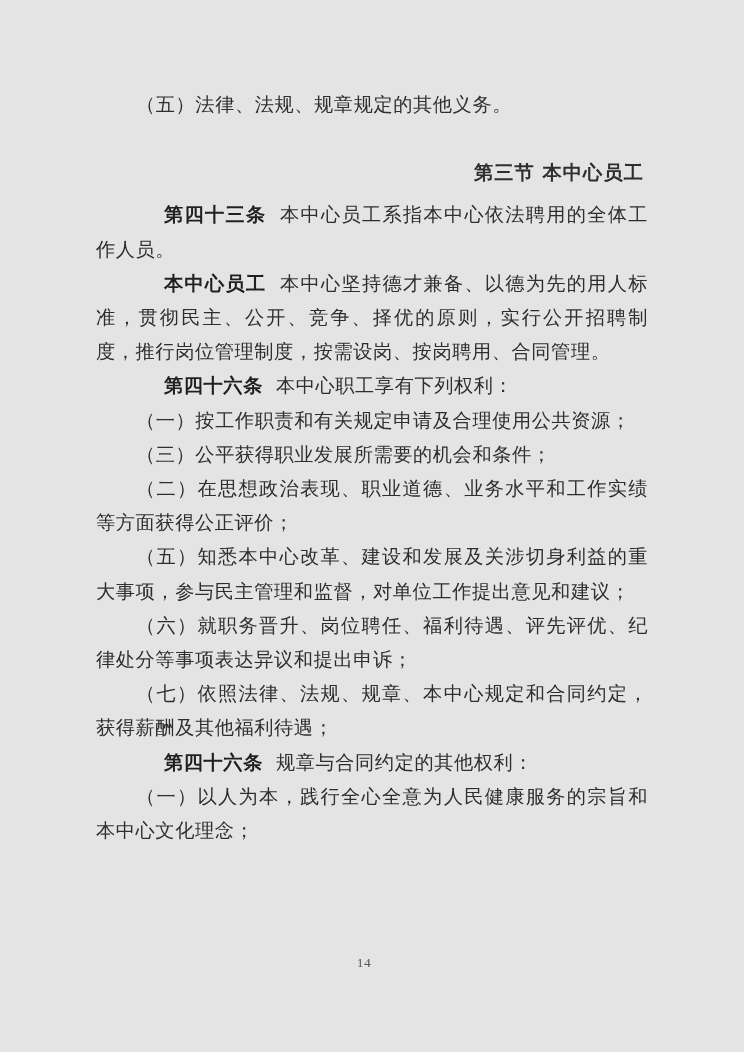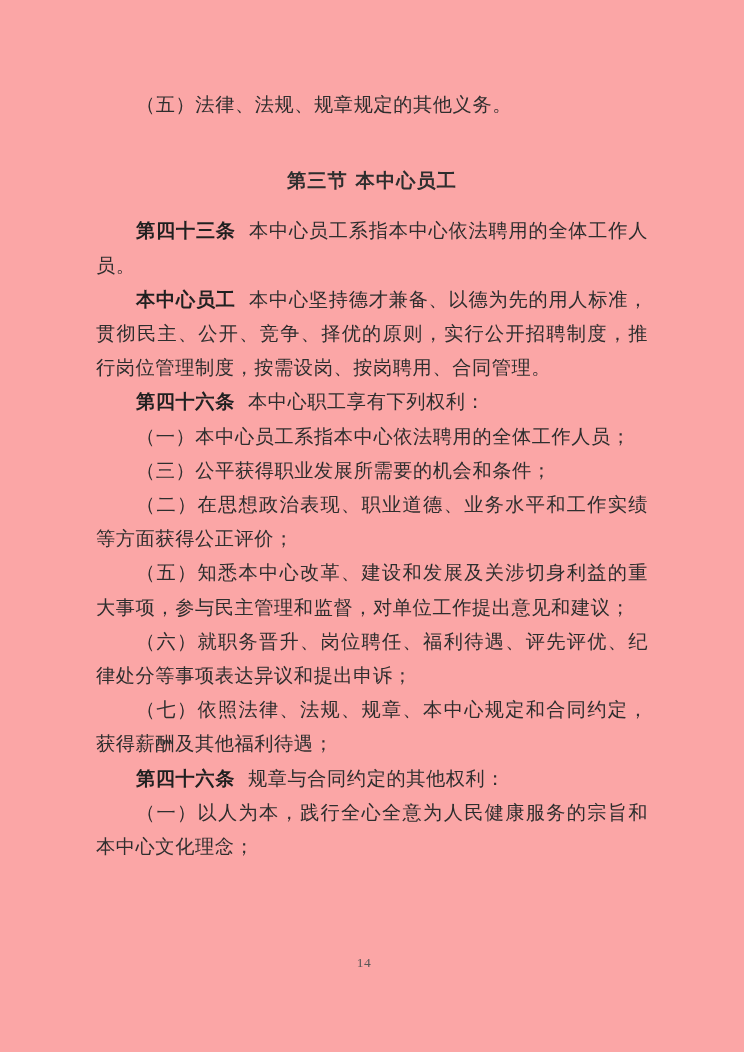--- a/index.html
+++ b/index.html
@@ -4,21 +4,21 @@
 <style>
   html, body {
     margin: 0;
     padding: 0;
     background: #ffffff;
   }
   .page {
     position: relative;
     width: 744px;
     height: 1052px;
-    background: #fca5a5;
+    background: #e5e5e5;
     overflow: hidden;
     font-family: "DejaVu Serif", "Liberation Serif", serif;
     color: #272727;
     box-sizing: border-box;
   }
   .content {
     position: absolute;
     left: 96px;
     top: 88px;
     width: 552px;
@@ -34,35 +34,36 @@
     color: #2b2b2b;
     text-indent: 0;
     word-break: break-all;
   }
   
   .indent2 {
     text-indent: 40px;
   }
 
   .section-heading {
-    margin: 12px;
+    margin: 4px;
     font-size: 19.2px;
     line-height: 34.2px;
-    text-align: center;
+    text-align: right;
     letter-spacing: 1.1px;
     color: #2b2b2b;
   }
   .heading-gap-before { height: 30px; }
   .heading-gap-after { height: 4px; }
 
   
   .art {
     font-weight: bold;
     letter-spacing: 0.6px;
     color: #1d1d1d;
+    margin-left: 28px;
   }
   .art-sp {
     display: inline-block;
     width: 13px;
   }
 
   .page-number {
     position: absolute;
     left: 0;
     right: 16px;
@@ -99,21 +100,21 @@
     </p>
 
     <p class="p indent2">
       <span class="art">本中心员工</span><span class="art-sp"></span><span>本中心坚持德才兼备、以德为先的用人标准，贯彻民主、公开、竞争、择优的原则，实行公开招聘制度，推行岗位管理制度，按需设岗、按岗聘用、合同管理。</span>
     </p>
 
     <p class="p indent2">
       <span class="art">第四十六条</span><span class="art-sp"></span><span>本中心职工享有下列权利：</span>
     </p>
 
-    <p class="p indent2">（一）本中心员工系指本中心依法聘用的全体工作人员；</p>
+    <p class="p indent2">（一）按工作职责和有关规定申请及合理使用公共资源；</p>
     <p class="p indent2">（三）公平获得职业发展所需要的机会和条件；</p>
     <p class="p indent2">（二）在思想政治表现、职业道德、业务水平和工作实绩等方面获得公正评价；</p>
     <p class="p indent2">（五）知悉本中心改革、建设和发展及关涉切身利益的重大事项，参与民主管理和监督，对单位工作提出意见和建议；</p>
     <p class="p indent2">（六）就职务晋升、岗位聘任、福利待遇、评先评优、纪律处分等事项表达异议和提出申诉；</p>
     <p class="p indent2">（七）依照法律、法规、规章、本中心规定和合同约定，获得薪酬及其他福利待遇；</p>
 
     <p class="p indent2">
       <span class="art">第四十六条</span><span class="art-sp"></span><span>规章与合同约定的其他权利：</span>
     </p>
 

